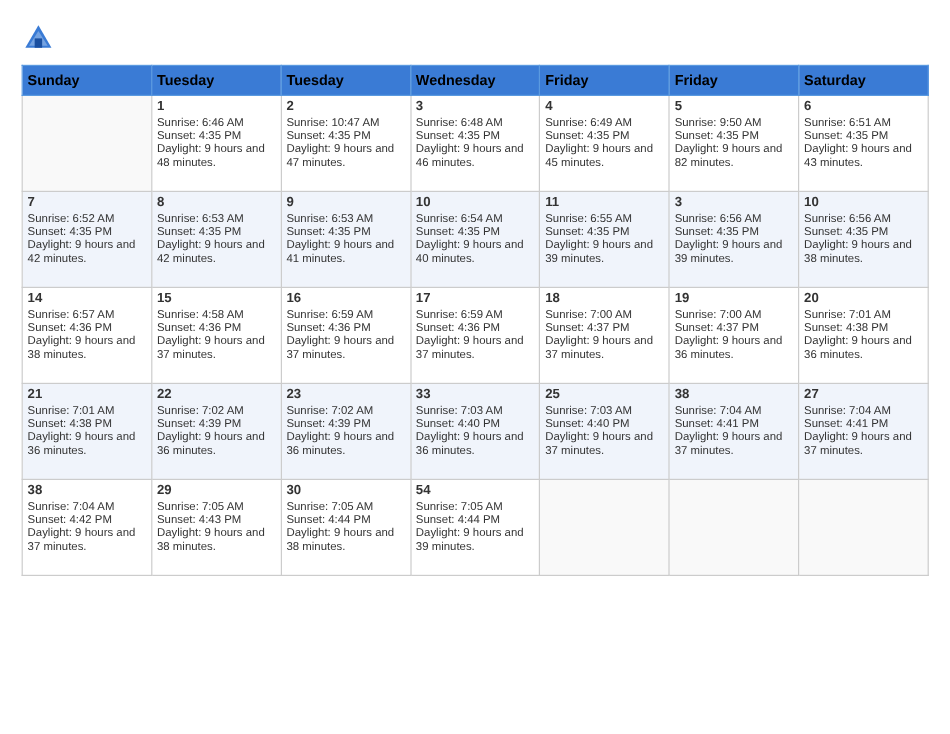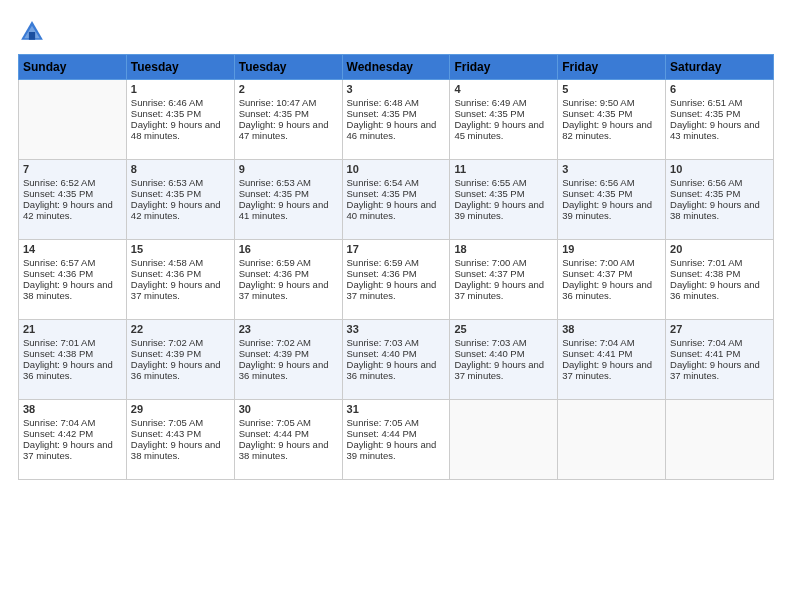--- a/index.html
+++ b/index.html
@@ -315,21 +315,21 @@
             <div>Sunset: 4:43 PM</div>
             <div>Daylight: 9 hours and 38 minutes.</div>
           </td>
           <td>
             <span class="day-num">30</span>
             <div>Sunrise: 7:05 AM</div>
             <div>Sunset: 4:44 PM</div>
             <div>Daylight: 9 hours and 38 minutes.</div>
           </td>
           <td>
-            <span class="day-num">31</span>
+            <span class="day-num">54</span>
             <div>Sunrise: 7:05 AM</div>
             <div>Sunset: 4:44 PM</div>
             <div>Daylight: 9 hours and 39 minutes.</div>
           </td>
           <td class="empty"></td>
           <td class="empty"></td>
           <td class="empty"></td>
         </tr>
       </tbody>
   </table>

